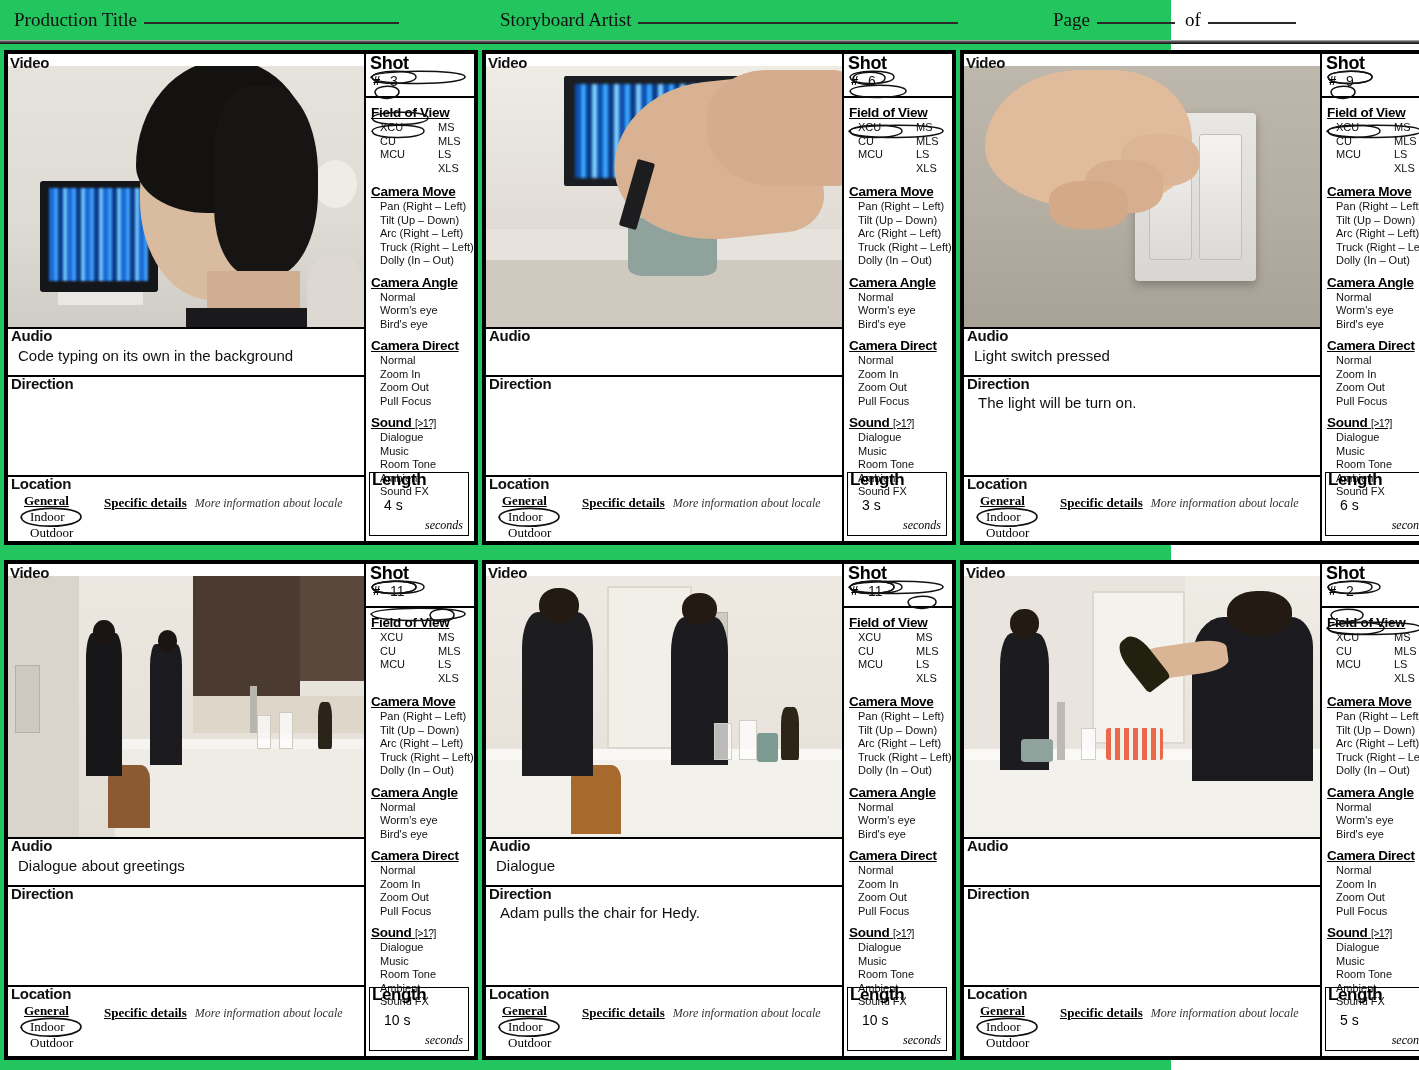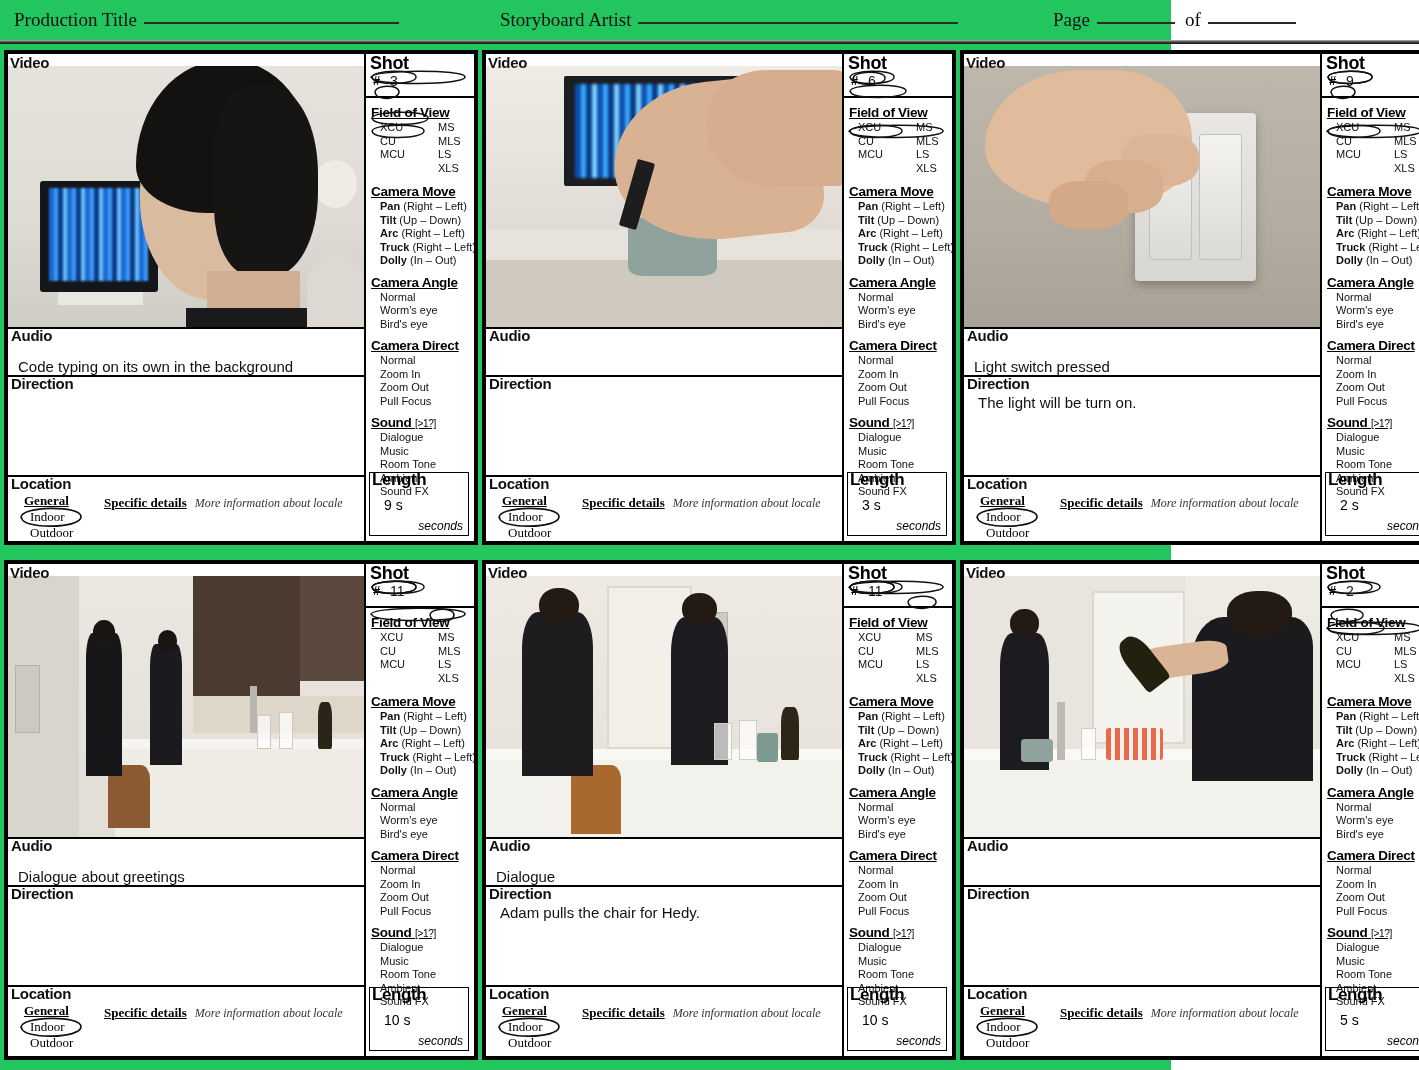--- a/index.html
+++ b/index.html
@@ -94,21 +94,21 @@
     font-size: 15px; font-weight: bold; color: #111;
     letter-spacing: -0.3px;
   }
   .tbox-body {
     font-size: 15px; color: #111;
     padding: 16px 10px 4px 10px;
     line-height: 1.35;
     white-space: pre-line;
   }
   .audio-box { height: 48px; }
-  .audio-box .tbox-body { padding-top: 28px; padding-left: 10px; }
+  .audio-box .tbox-body { padding-top: 17px; padding-left: 10px; }
   .direction-box { height: 100px; }
   .direction-box .tbox-body { padding-top: 16px; padding-left: 14px; }
   .location-box { height: 78px; border-bottom: none; }
 
   .loc-inner { display: flex; padding-top: 16px; }
   .loc-general { width: 88px; padding-left: 16px; font-family: "Liberation Serif", serif; }
   .loc-gen-title { font-size: 13px; font-weight: bold; text-decoration: underline; }
   .loc-opt { font-size: 13px; padding-left: 6px; position: relative; width: 62px; }
   .loc-spec { padding-left: 8px; font-family: "Liberation Serif", serif; }
   .loc-spec-title { font-size: 13px; font-weight: bold; text-decoration: underline; display: inline; }
@@ -124,41 +124,41 @@
   .sec-title {
     font-size: 13.5px; font-weight: bold; text-decoration: underline;
     letter-spacing: -0.3px; margin-bottom: 1px; white-space: nowrap;
   }
   .sec-title .hint { font-weight: normal; font-size: 10px; text-decoration: none; }
 
   .opt {
     position: relative; font-size: 11px; color: #111;
     line-height: 13.5px; padding-left: 9px; white-space: nowrap;
   }
-  .opt b { font-weight: bold; }
+  .opt b { font-weight: normal; }
 
   
   .fov-grid { position: relative; height: 56px; }
   .fov-grid .opt { position: absolute; }
   .fov-l { left: 0px; }
   .fov-r { left: 58px; }
 
   
   .circ { position: absolute; pointer-events: none; }
   .circ svg { display: block; overflow: visible; }
 
   
   .len-box {
     position: absolute; left: 3px; bottom: 5px;
     width: 100px; height: 64px;
     border: 1px solid #000;
   }
   .len-title { position: absolute; left: 2px; top: -3px; font-size: 17px; font-weight: bold; letter-spacing: -0.4px; }
   .len-val { position: absolute; left: 14px; top: 24px; font-size: 14px; }
-  .len-unit { position: absolute; right: 5px; bottom: 2px; font-size: 12px; font-style: italic; font-family: Liberation Sans, sans-serif; }
+  .len-unit { position: absolute; right: 5px; bottom: 2px; font-size: 12px; font-style: italic; font-family: Liberation Serif, serif; }
 
   
   .scene { position: absolute; inset: 0; }
 
   
   .s1 { background: linear-gradient(180deg,#e6e3dd 0%, #dedbd4 60%, #cfccc5 100%); }
   .s1 .monitor { position:absolute; left:9%; top:44%; width:33%; height:42%; background:#14161a; border-radius:3px; }
   .s1 .screen { position:absolute; left:8%; top:6%; width:84%; height:84%;
     background:
       repeating-linear-gradient(90deg,#1b6fe0 0 5px,#3fa0ff 5px 9px,#0b3f8f 9px 14px,#6fc4ff 14px 18px);
@@ -394,21 +394,21 @@
               <div class="opt">Ambient</div>
               <div class="opt">Sound FX</div>
               <div class="circ" style="left: 5px; top: 70px;">
                 <svg width="54" height="15" viewBox="0 0 54 15">
                   <path d="M 1 7.5 C 1 -0.625 53 -0.9500000000000011 53 6.85 C 53.519999999999996 15.3 2.3000000000000007 15.625 1.5199999999999996 7.825" fill="none" stroke="#111" stroke-width="1.5" stroke-linecap="round"></path>
                 </svg>
               </div>
             </div>
             <div class="len-box">
               <div class="len-title">Length</div>
-              <div class="len-val">9 s</div>
+              <div class="len-val">4 s</div>
               <div class="len-unit">seconds</div>
             </div>
           </div>
         </div>
       </div>
       <div class="panel p1">
         <div class="panel-inner">
           <div class="left-col">
             <div class="video-box">
               <div class="photo">
@@ -642,21 +642,21 @@
               <div class="opt">Ambient</div>
               <div class="opt">Sound FX</div>
               <div class="circ" style="left: 5px; top: 70px;">
                 <svg width="54" height="15" viewBox="0 0 54 15">
                   <path d="M 1 7.5 C 1 -0.625 53 -0.9500000000000011 53 6.85 C 53.519999999999996 15.3 2.3000000000000007 15.625 1.5199999999999996 7.825" fill="none" stroke="#111" stroke-width="1.5" stroke-linecap="round"></path>
                 </svg>
               </div>
             </div>
             <div class="len-box">
               <div class="len-title">Length</div>
-              <div class="len-val">2 s</div>
+              <div class="len-val">6 s</div>
               <div class="len-unit">secon</div>
             </div>
           </div>
         </div>
       </div>
       <div class="panel p3">
         <div class="panel-inner">
           <div class="left-col">
             <div class="video-box">
               <div class="photo">

